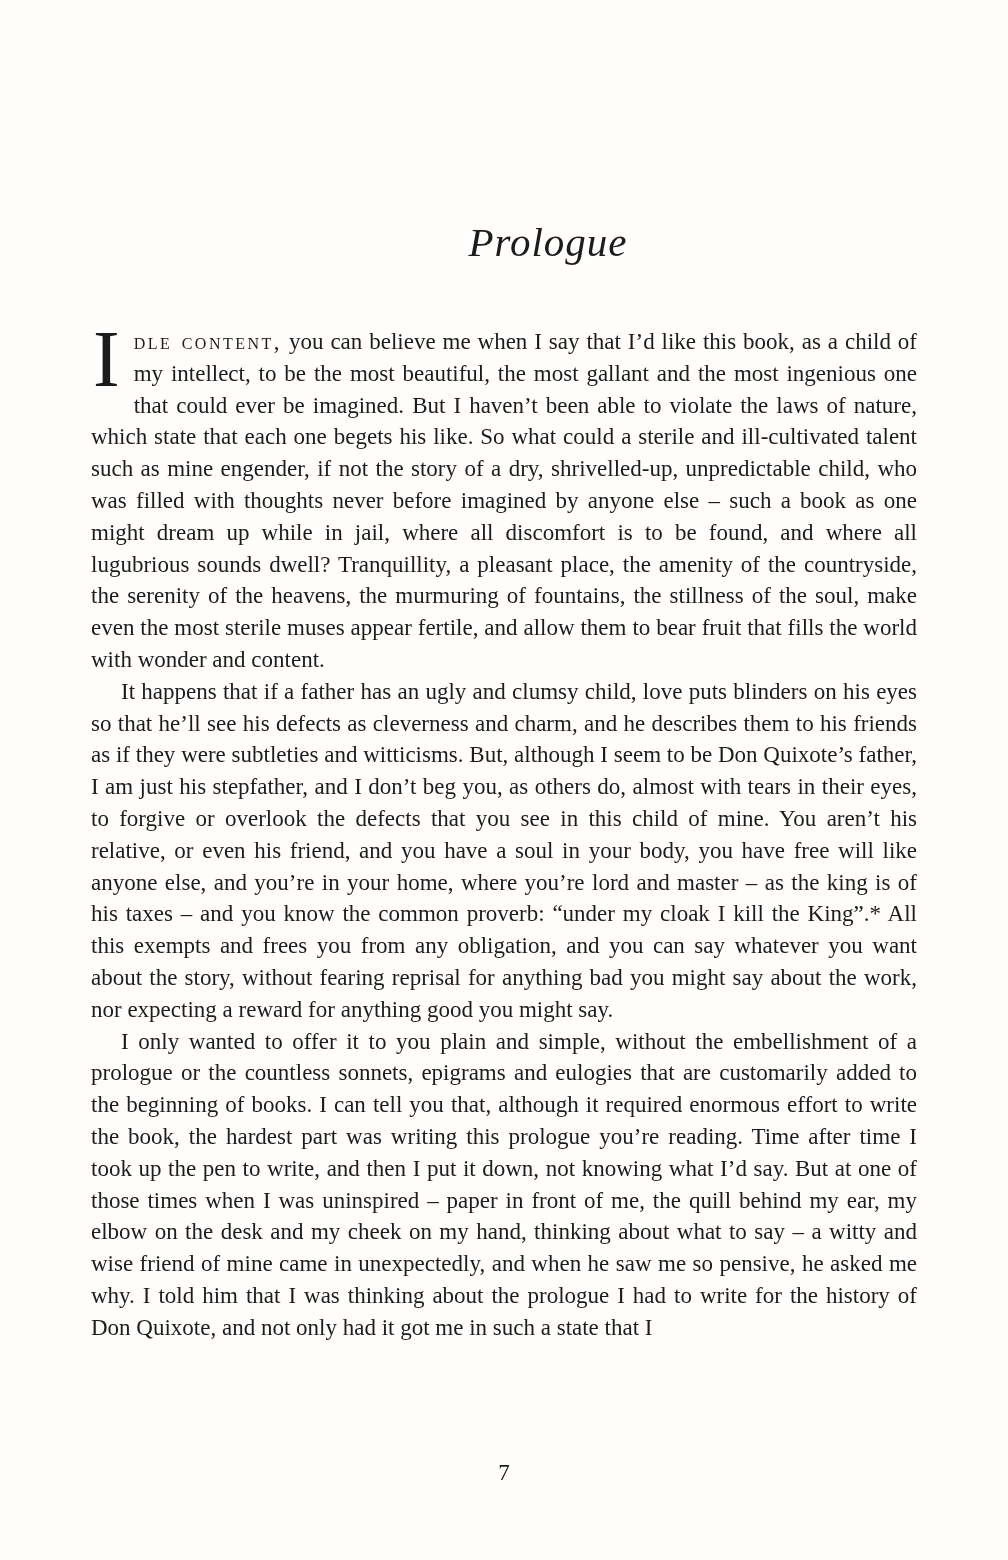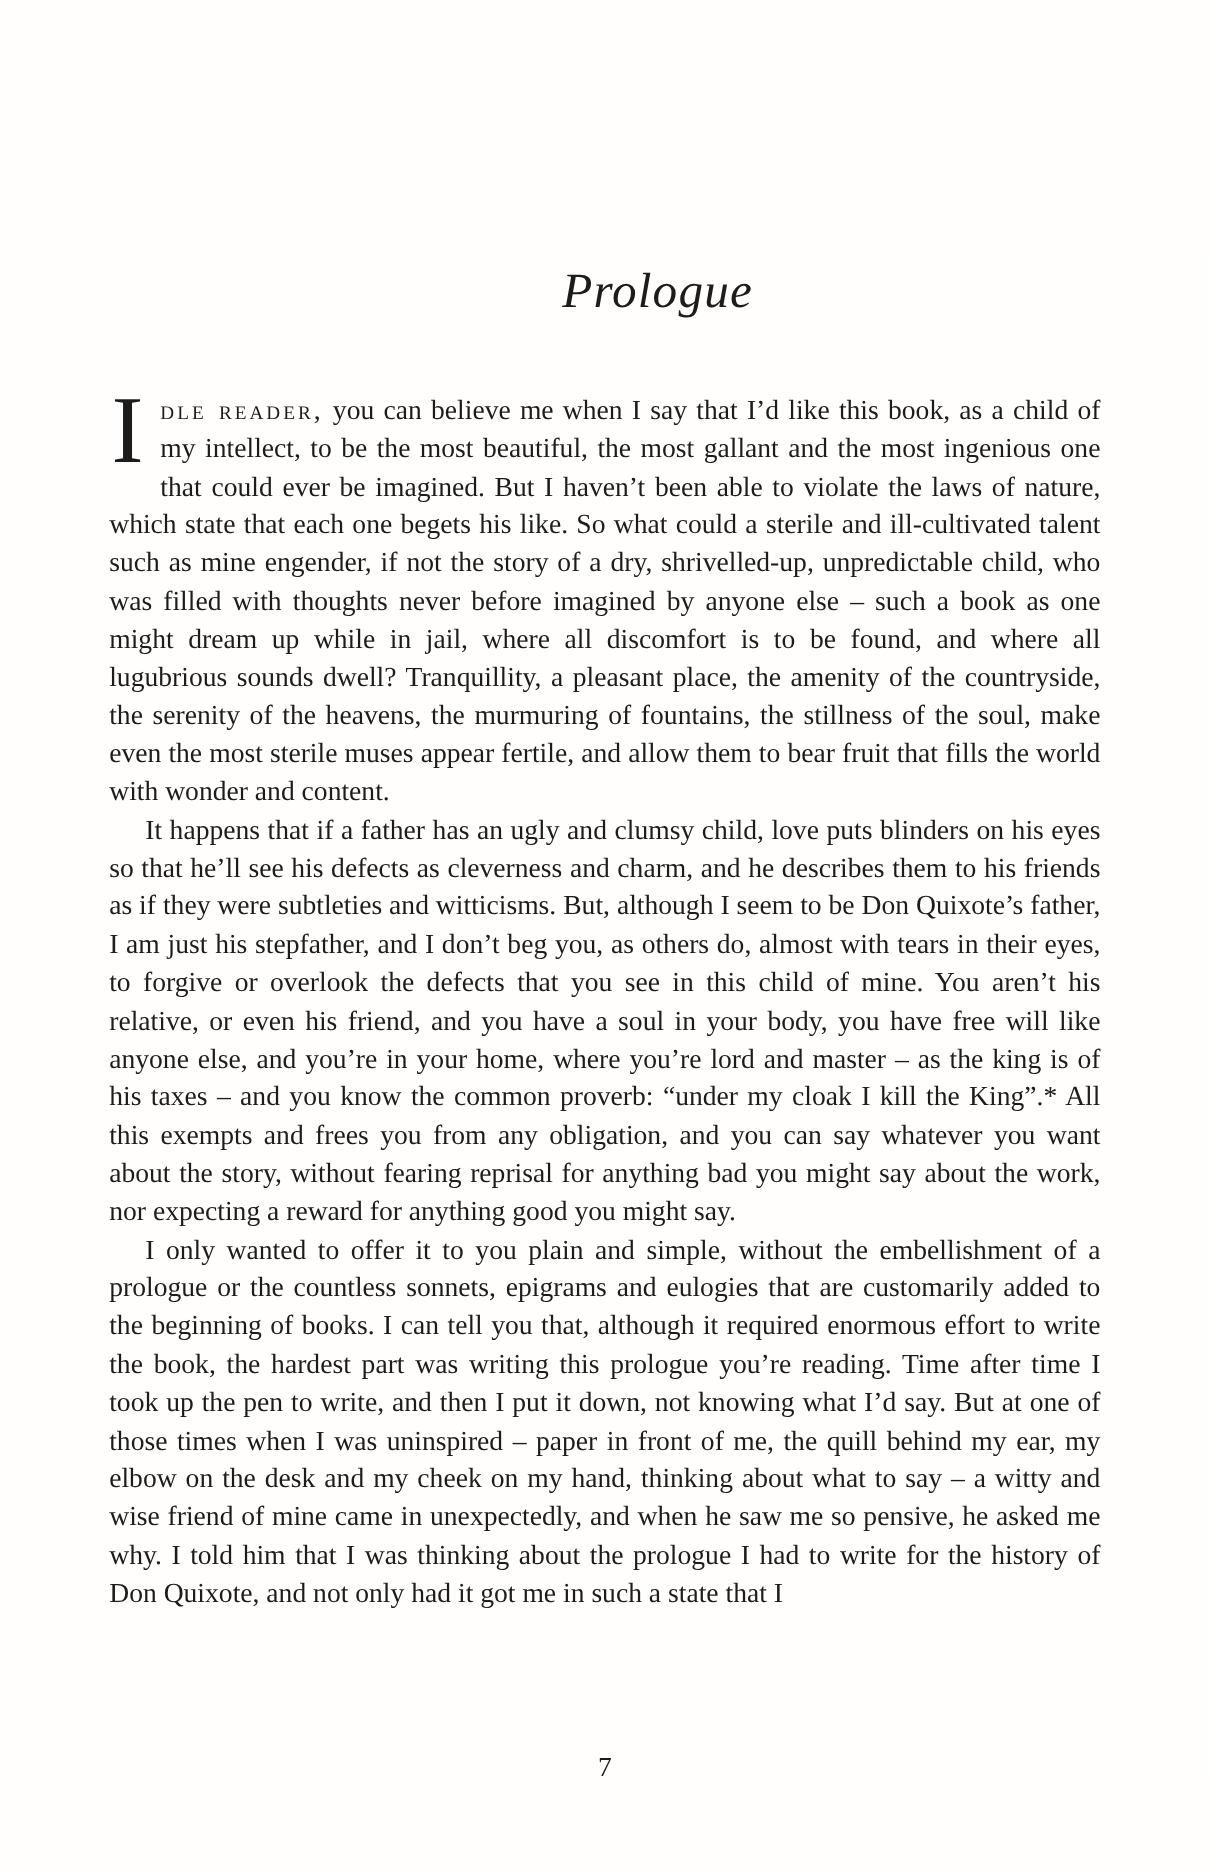--- a/index.html
+++ b/index.html
@@ -67,21 +67,21 @@
 </head>
 <body>
 
 <div class="page">
 
   <h1 class="title">Prologue</h1>
 
   <div class="text-block">
 
     <p>
-      <span class="dropcap">I</span><span class="smallcaps">dle reader,</span>
+      <span class="dropcap">I</span><span class="smallcaps">dle content,</span>
       <span>you can believe me when I say that I’d like this book, as a child of my intellect, to be the most beautiful, the most gallant and the most ingenious one that could ever be imagined. But I haven’t been able to violate the laws of nature, which state that each one begets his like. So what could a sterile and ill-cultivated talent such as mine engender, if not the story of a dry, shrivelled-up, unpredictable child, who was filled with thoughts never before imagined by anyone else – such a book as one might dream up while in jail, where all discomfort is to be found, and where all lugubrious sounds dwell? Tranquillity, a pleasant place, the amenity of the countryside, the serenity of the heavens, the murmuring of fountains, the stillness of the soul, make even the most sterile muses appear fertile, and allow them to bear fruit that fills the world with wonder and content.</span>
     </p>
 
     <p>It happens that if a father has an ugly and clumsy child, love puts blinders on his eyes so that he’ll see his defects as cleverness and charm, and he describes them to his friends as if they were subtleties and witticisms. But, although I seem to be Don Quixote’s father, I am just his stepfather, and I don’t beg you, as others do, almost with tears in their eyes, to forgive or overlook the defects that you see in this child of mine. You aren’t his relative, or even his friend, and you have a soul in your body, you have free will like anyone else, and you’re in your home, where you’re lord and master – as the king is of his taxes – and you know the common proverb: “under my cloak I kill the King”.* All this exempts and frees you from any obligation, and you can say whatever you want about the story, without fearing reprisal for anything bad you might say about the work, nor expecting a reward for anything good you might say.</p>
 
     <p>I only wanted to offer it to you plain and simple, without the embellishment of a prologue or the countless sonnets, epigrams and eulogies that are customarily added to the beginning of books. I can tell you that, although it required enormous effort to write the book, the hardest part was writing this prologue you’re reading. Time after time I took up the pen to write, and then I put it down, not knowing what I’d say. But at one of those times when I was uninspired – paper in front of me, the quill behind my ear, my elbow on the desk and my cheek on my hand, thinking about what to say – a witty and wise friend of mine came in unexpectedly, and when he saw me so pensive, he asked me why. I told him that I was thinking about the prologue I had to write for the history of Don Quixote, and not only had it got me in such a state that I</p>
 
   </div>
 
   <div class="page-number">7</div>

